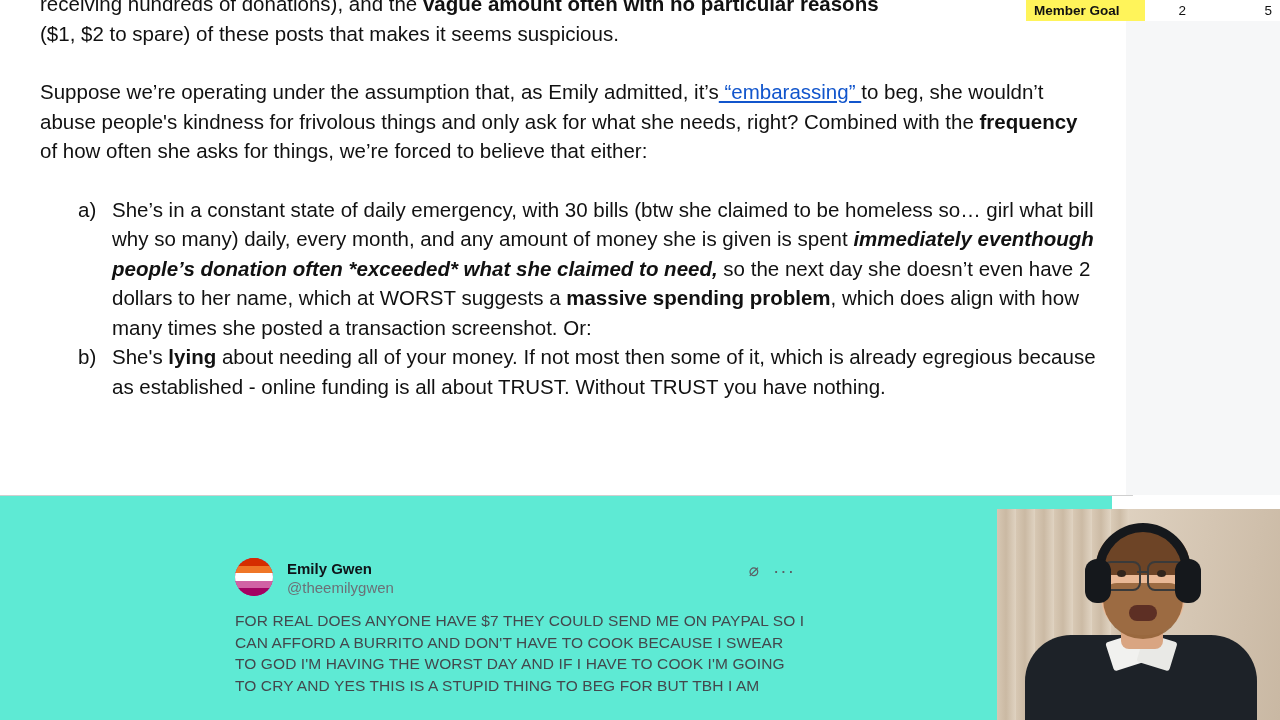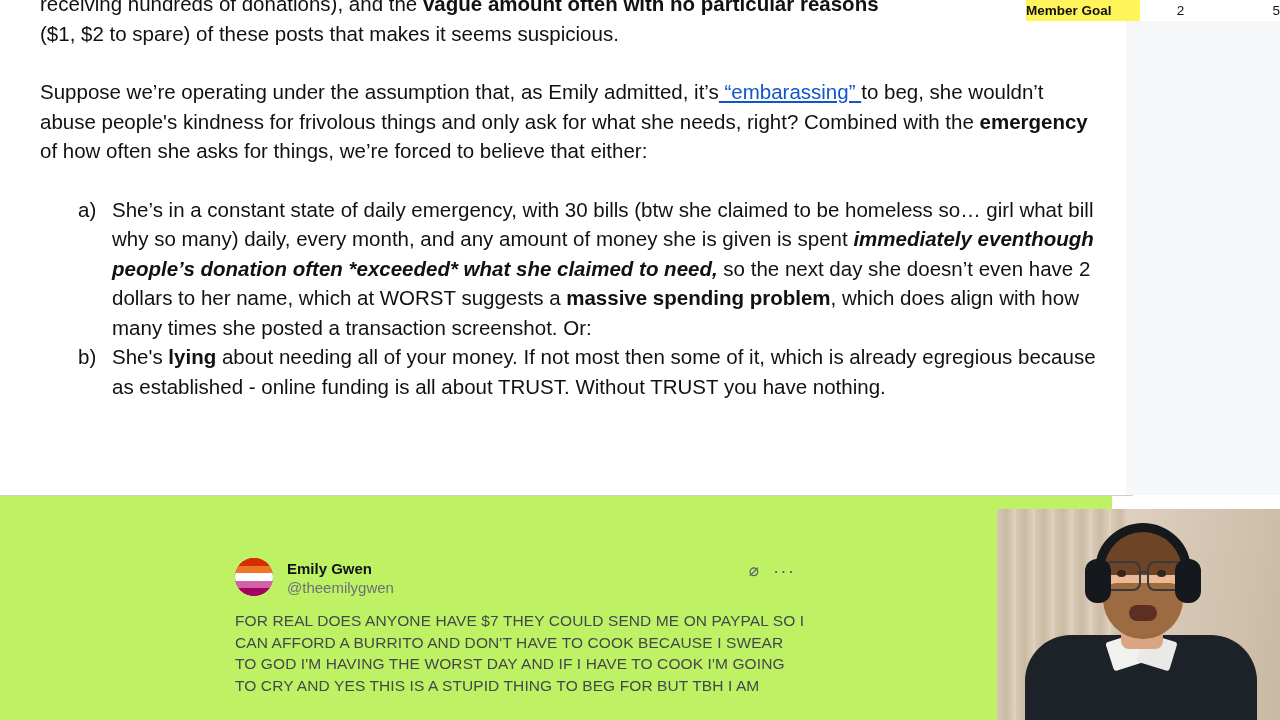--- a/index.html
+++ b/index.html
@@ -93,21 +93,21 @@
   .goal-table {
     position: absolute;
     left: -100px;
     top: 0;
     width: 254px;
     border-collapse: collapse;
     font-size: 13.5px;
     color: #111;
   }
   .goal-table td {
-    padding: 1px 0;
+    padding: 1px 8px;
     height: 19px;
     vertical-align: middle;
     white-space: nowrap;
   }
   .goal-label {
     background: #fff45a;
     font-weight: bold;
     width: 108px;
   }
   .goal-cur {
@@ -122,21 +122,21 @@
     background: #ffffff;
   }
 
   
   .lower {
     position: absolute;
     left: 0;
     top: 496px;
     width: 1112px;
     height: 224px;
-    background: #bef264;
+    background: #5eead4;
   }
 
   
   .tweet {
     position: absolute;
     left: 235px;
     top: 62px;
     width: 560px;
   }
   .tweet-head {
@@ -349,21 +349,21 @@
 
   <div class="doc-pane">
     <div class="doc-inner">
 
       <p class="para first">
         <span>receiving hundreds of donations), and the </span><span class="b">vague amount often with no particular reasons</span><br>
         <span>($1, $2 to spare) of these posts that makes it seems suspicious.</span>
       </p>
 
       <p class="para second">
-        <span>Suppose we’re operating under the assumption that, as Emily admitted, it’s</span><a class="doclink" href="#"> “embarassing” </a><span>to beg, she wouldn’t abuse people's kindness for frivolous things and only ask for what she needs, right? Combined with the </span><span class="b">emergency</span><span> of how often she asks for things, we’re forced to believe that either:</span>
+        <span>Suppose we’re operating under the assumption that, as Emily admitted, it’s</span><a class="doclink" href="#"> “embarassing” </a><span>to beg, she wouldn’t abuse people's kindness for frivolous things and only ask for what she needs, right? Combined with the </span><span class="b">frequency</span><span> of how often she asks for things, we’re forced to believe that either:</span>
       </p>
 
       <ol class="abc">
         <li>
           <span class="marker">a)</span>
           <span>She’s in a constant state of daily emergency, with 30 bills (btw she claimed to be homeless so… girl what bill why so many) daily, every month, and any amount of money she is given is spent </span><span class="bi">immediately eventhough people’s donation often *exceeded* what she claimed to need,</span><span> so the next day she doesn’t even have 2 dollars to her name, which at WORST suggests a </span><span class="b">massive spending problem</span><span>, which does align with how many times she posted a transaction screenshot. Or:</span>
         </li>
         <li>
           <span class="marker">b)</span>
           <span>She's </span><span class="b">lying</span><span> about needing all of your money. If not most then some of it, which is already egregious because as established - online funding is all about TRUST. Without TRUST you have nothing.</span>

